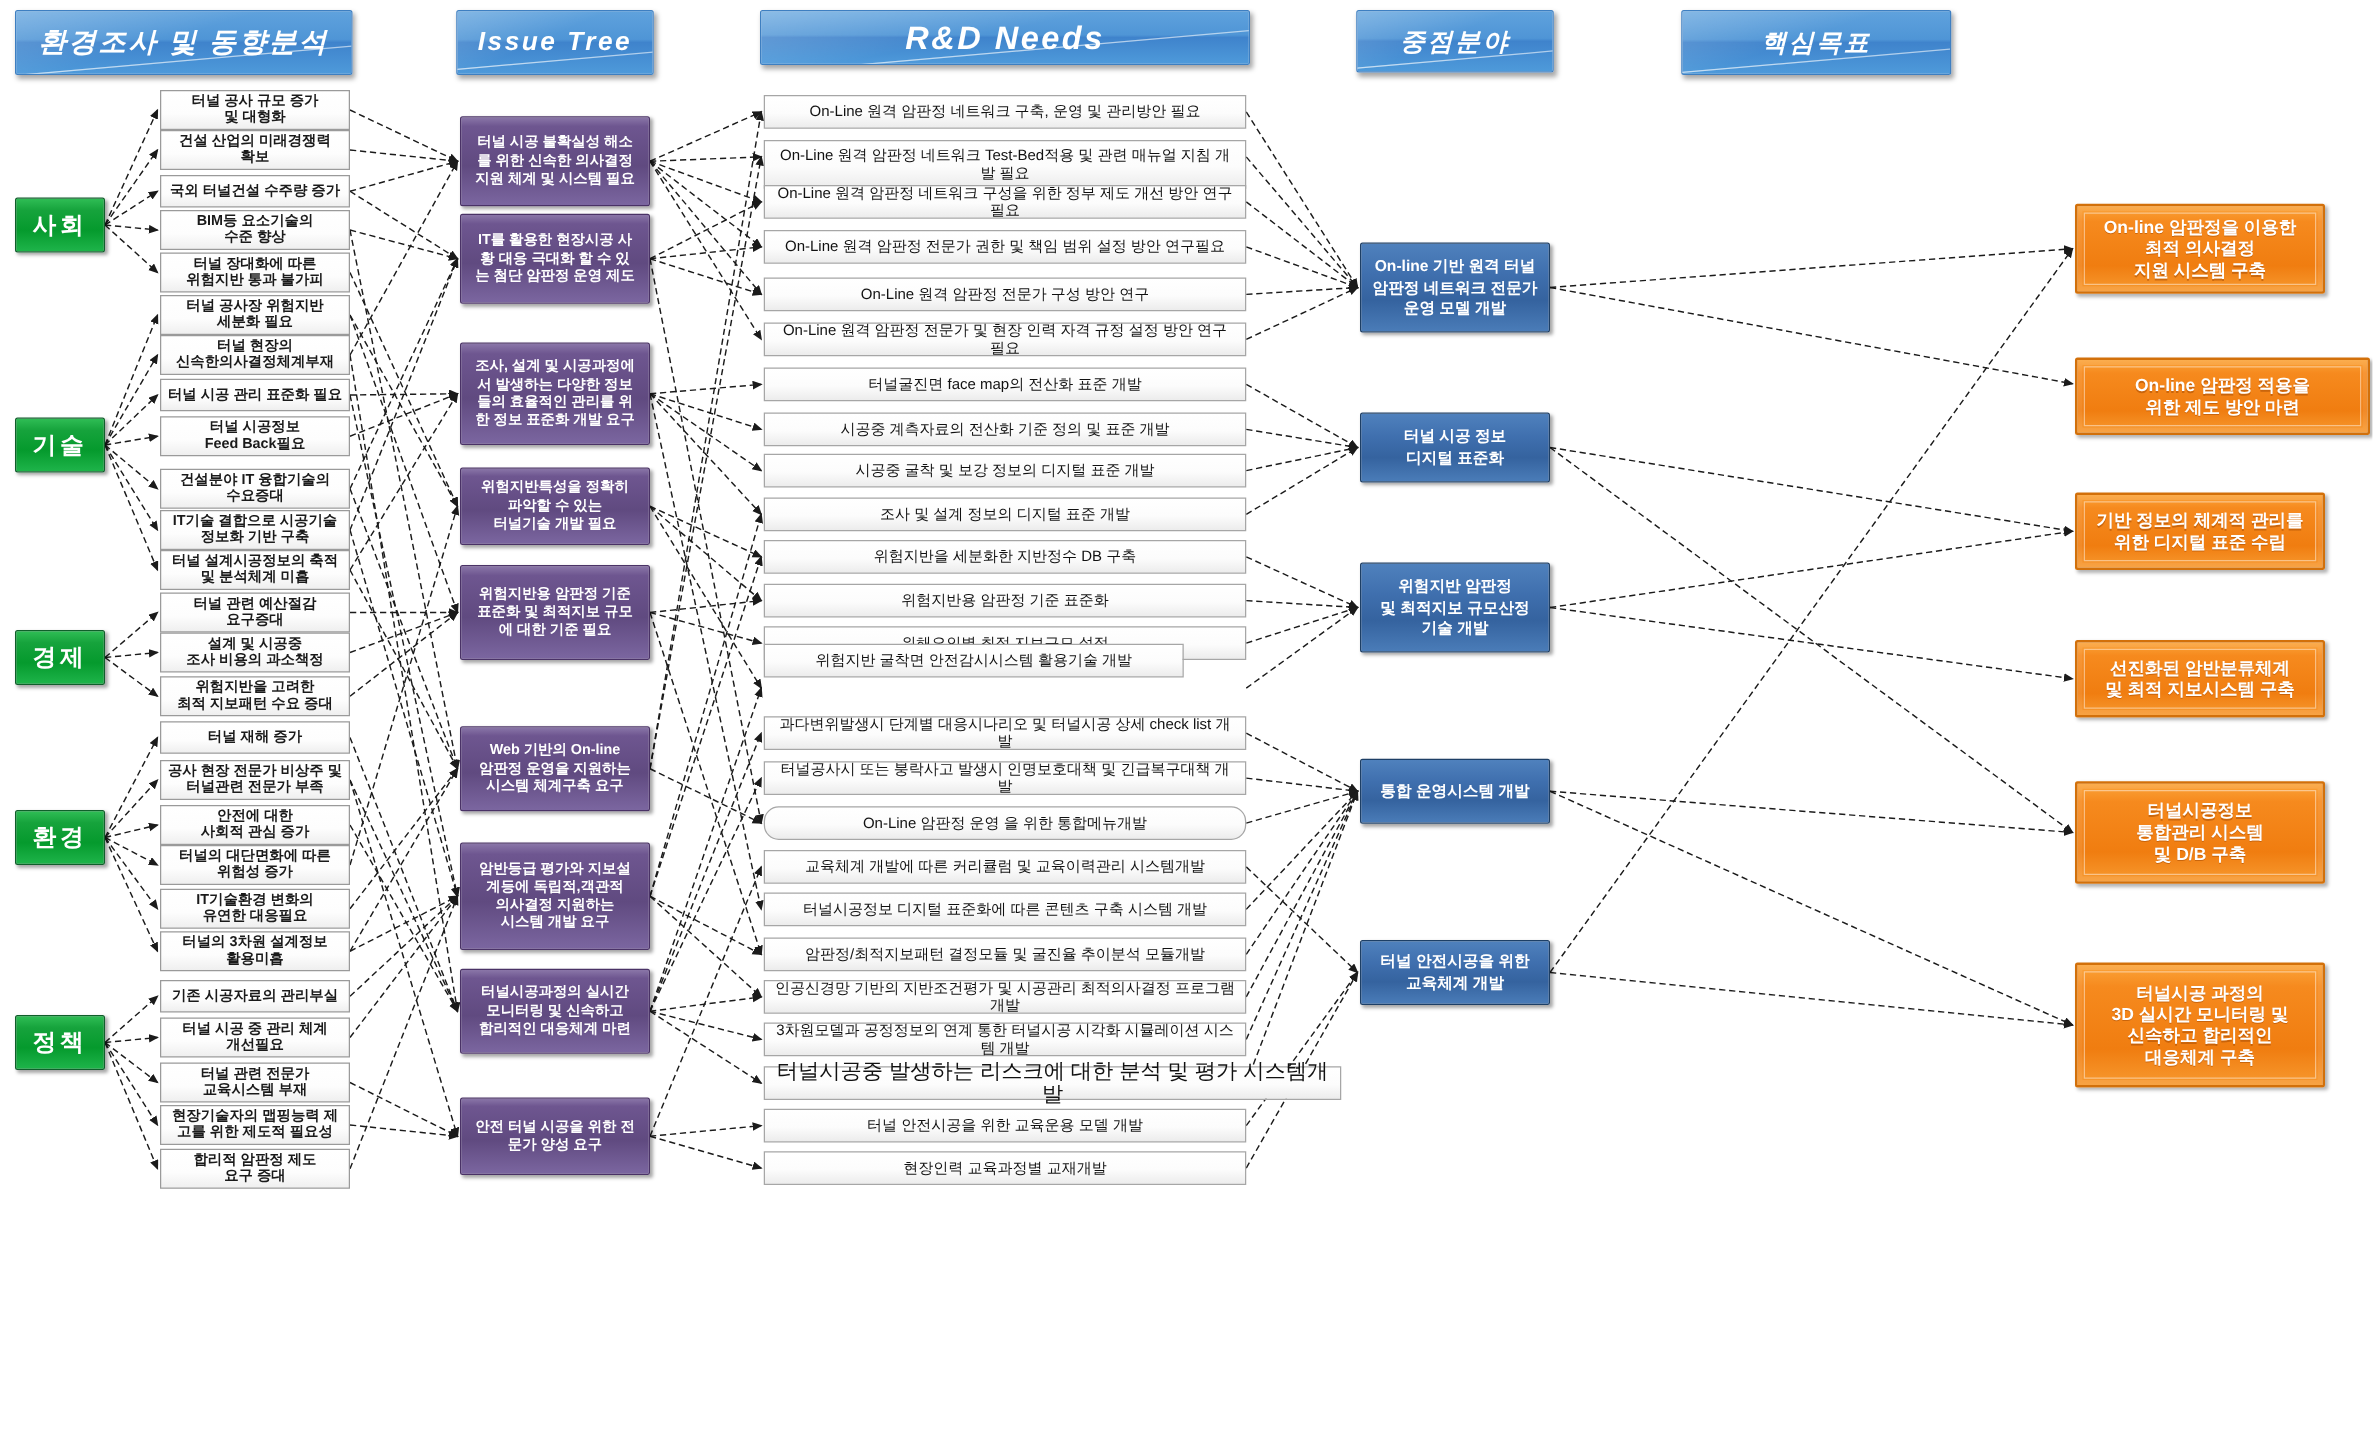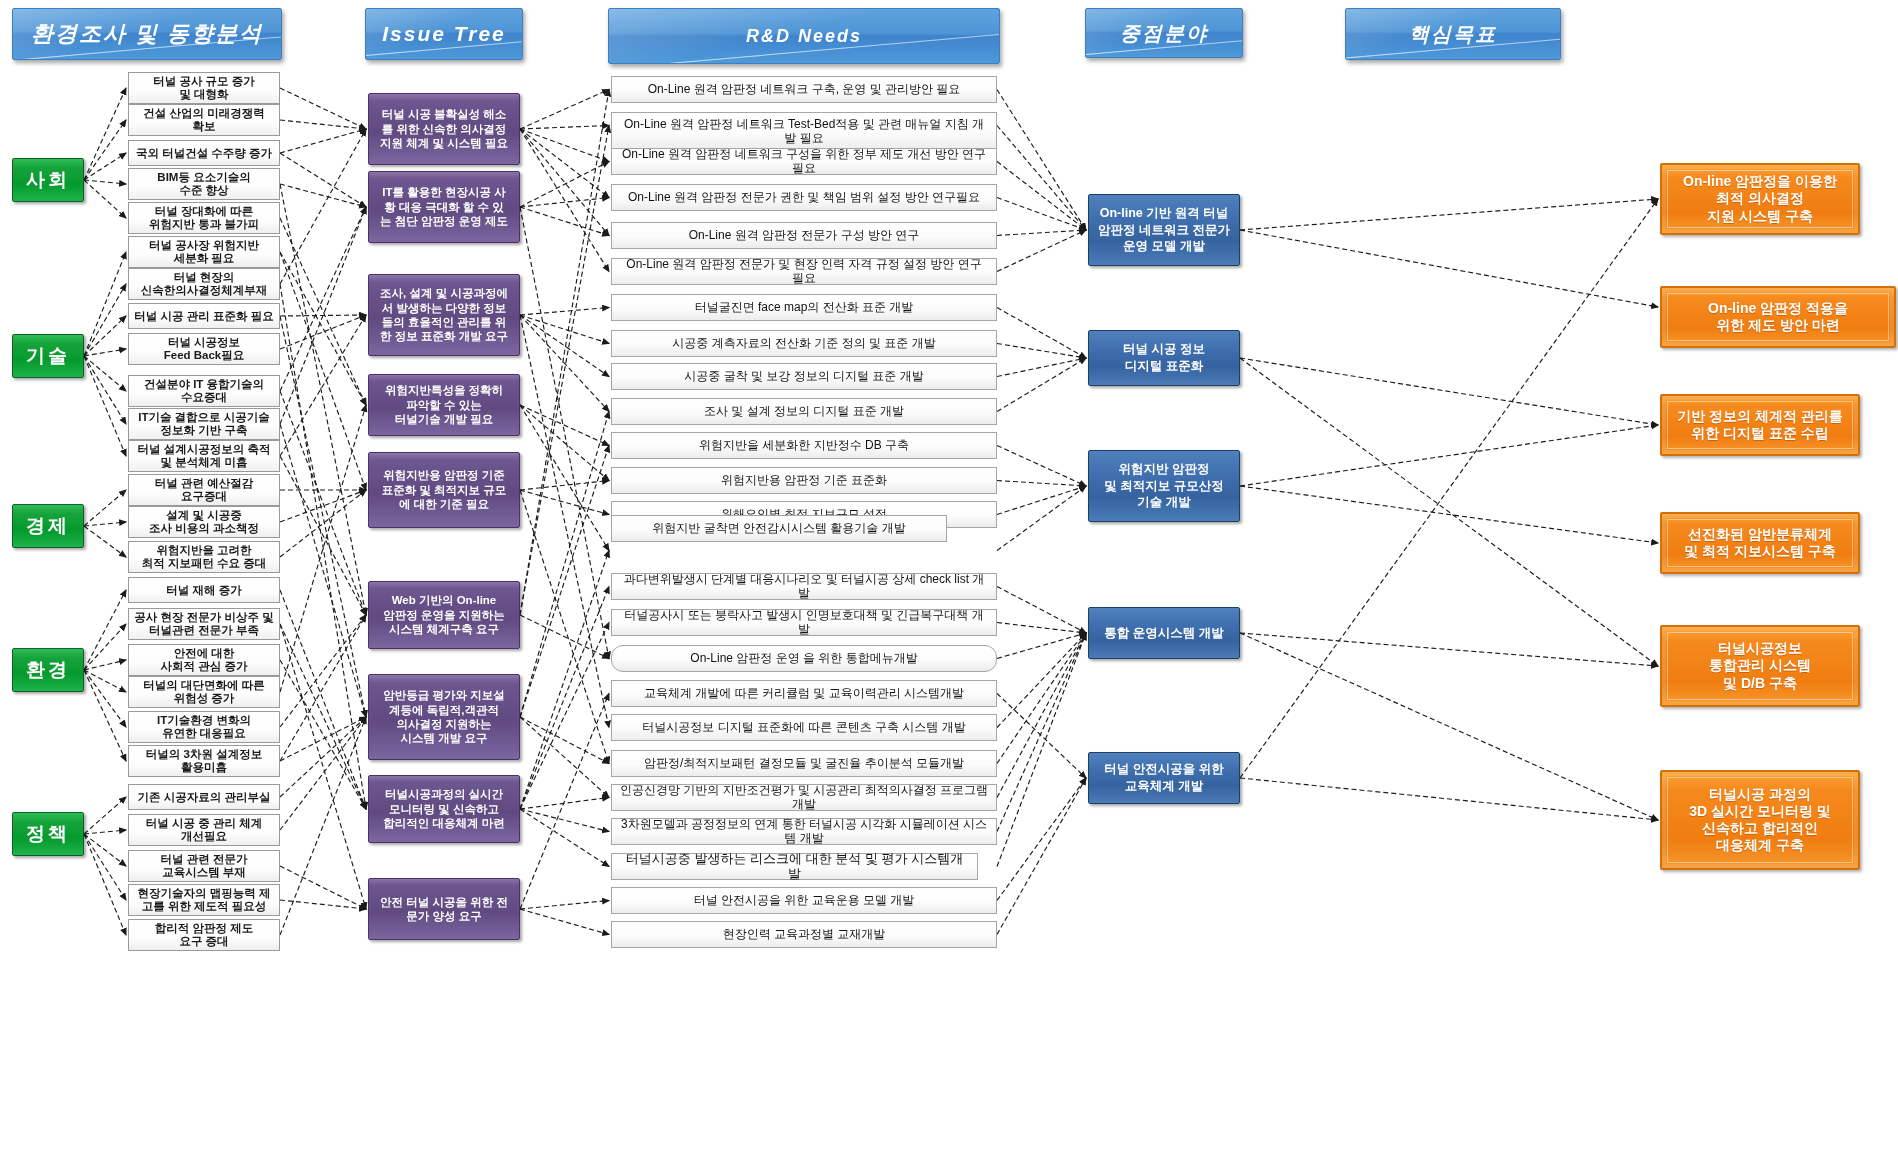--- a/index.html
+++ b/index.html
@@ -236,21 +236,21 @@
         <path d="M1240,778 L1658,820"></path>
         <path d="M1240,778 L1658,199"></path>
       </g>
   </svg>
 <div class="node banner" style="left: 12px; top: 8px; width: 270px; height: 52px; font-size: 22px;">
       <span class="lbl" style="white-space: pre-line;">환경조사 및 동향분석</span>
     </div>
     <div class="node banner" style="left: 365px; top: 8px; width: 158px; height: 52px; font-size: 21px;">
       <span class="lbl" style="white-space: pre-line;">Issue Tree</span>
     </div>
-    <div class="node banner" style="left: 608px; top: 8px; width: 392px; height: 56px; font-size: 18px;">
+    <div class="node banner" style="left: 608px; top: 8px; width: 392px; height: 44px; font-size: 26px;">
       <span class="lbl" style="white-space: pre-line;">R&amp;D Needs</span>
     </div>
     <div class="node banner" style="left: 1085px; top: 8px; width: 158px; height: 50px; font-size: 20px;">
       <span class="lbl" style="white-space: pre-line;">중점분야</span>
     </div>
     <div class="node banner" style="left: 1345px; top: 8px; width: 216px; height: 52px; font-size: 20px;">
       <span class="lbl" style="white-space: pre-line;">핵심목표</span>
     </div>
     <div class="node green" style="left: 12px; top: 158px; width: 72px; height: 44px; font-size: 19px;">
       <span class="lbl" style="white-space: pre-line;">사회</span>
@@ -472,21 +472,21 @@
     </div>
     <div class="node need" style="left: 611px; top: 750px; width: 386px; height: 27px; font-size: 12px;">
       <span class="lbl" style="white-space: pre-line;">암판정/최적지보패턴 결정모듈 및 굴진율 추이분석 모듈개발</span>
     </div>
     <div class="node need" style="left: 611px; top: 784px; width: 386px; height: 27px; font-size: 12px;">
       <span class="lbl" style="white-space: pre-line;">인공신경망 기반의 지반조건평가 및 시공관리 최적의사결정 프로그램 개발</span>
     </div>
     <div class="node need" style="left: 611px; top: 818px; width: 386px; height: 27px; font-size: 12px;">
       <span class="lbl" style="white-space: pre-line;">3차원모델과 공정정보의 연계 통한 터널시공 시각화 시뮬레이션 시스템 개발</span>
     </div>
-    <div class="node need" style="left: 611px; top: 853px; width: 367px; height: 27px; font-size: 13px;">
+    <div class="node need" style="left: 611px; top: 853px; width: 462px; height: 27px; font-size: 17px;">
       <span class="lbl" style="white-space: pre-line;">터널시공중 발생하는 리스크에 대한 분석 및 평가 시스템개발</span>
     </div>
     <div class="node need" style="left: 611px; top: 887px; width: 386px; height: 27px; font-size: 12px;">
       <span class="lbl" style="white-space: pre-line;">터널 안전시공을 위한 교육운용 모델 개발</span>
     </div>
     <div class="node need" style="left: 611px; top: 921px; width: 386px; height: 27px; font-size: 12px;">
       <span class="lbl" style="white-space: pre-line;">현장인력 교육과정별 교재개발</span>
     </div>
     <div class="node dblue" style="left: 1088px; top: 194px; width: 152px; height: 72px; font-size: 12.5px;">
       <span class="lbl" style="white-space: pre-line;">On-line 기반 원격 터널

